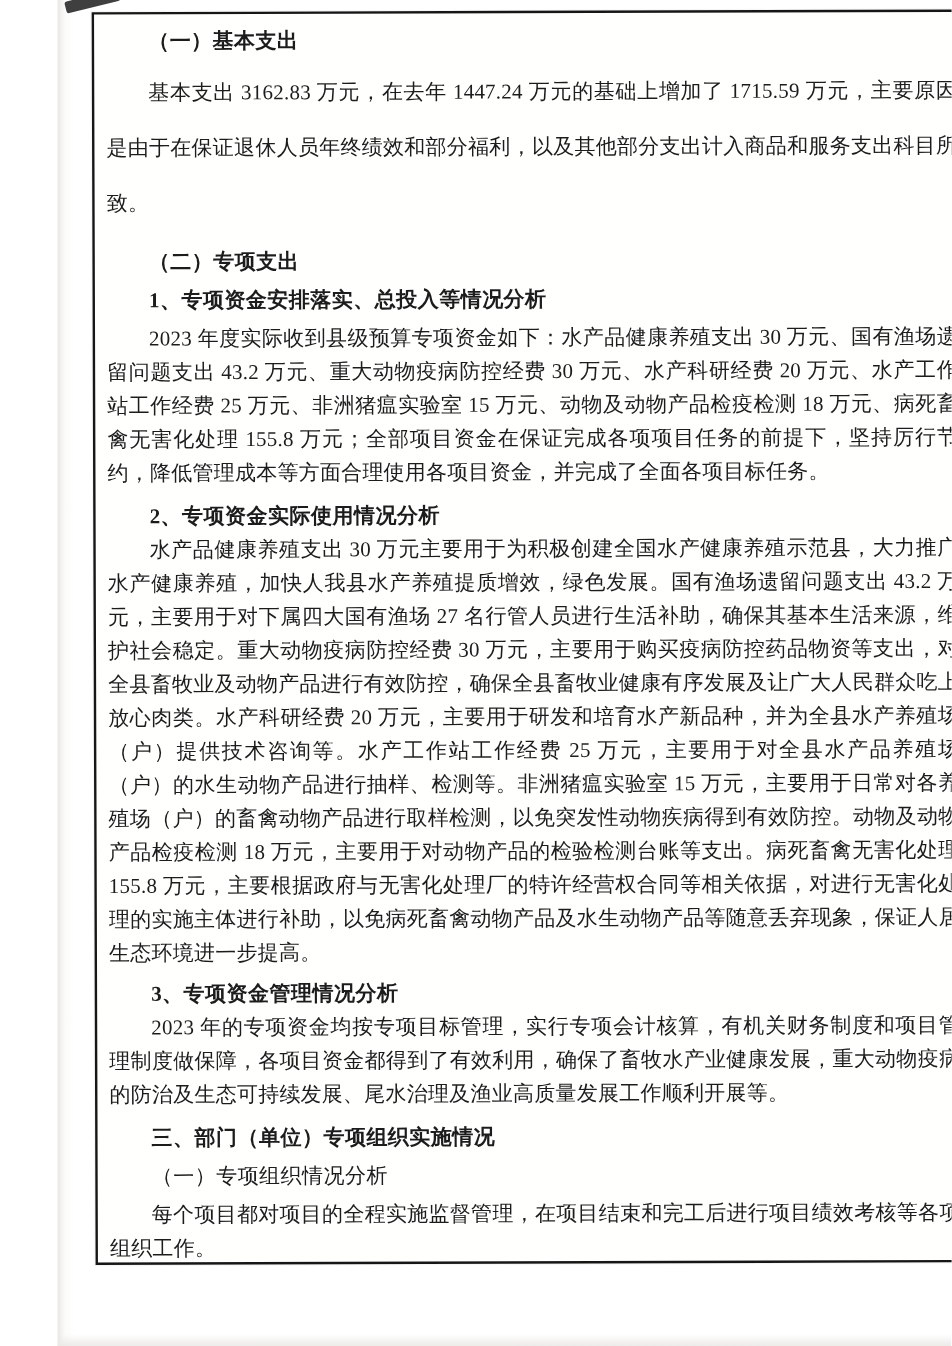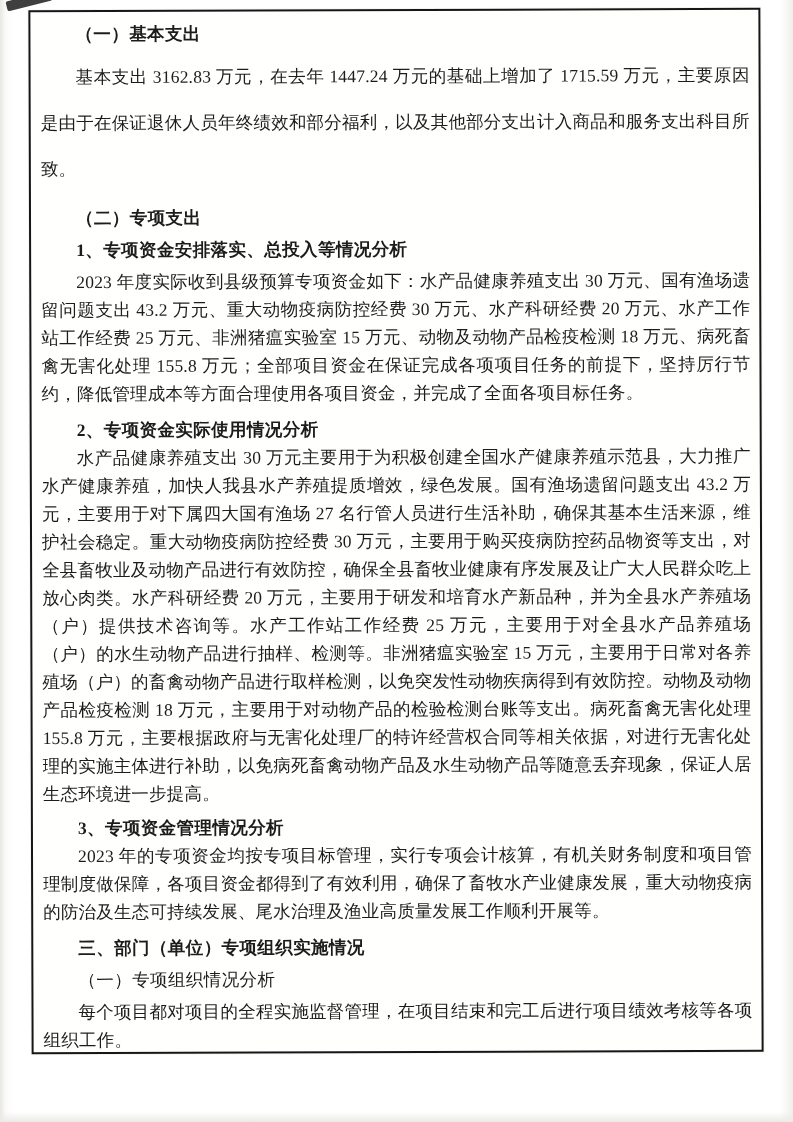--- a/index.html
+++ b/index.html
@@ -8,20 +8,21 @@
     width: 793px; height: 1122px;
     background: #ffffff;
     position: relative;
     font-family: "Liberation Serif", "DejaVu Serif", serif;
     color: #1c1c1c;
     overflow: hidden;
   }
   .page {
     position: absolute; inset: 0;
     background: linear-gradient(90deg, #e9e7e4 0px, #fbfbfa 6px, #ffffff 14px, #ffffff 780px, #f1efec 793px);
+    margin-left: 48px;
   }
   
   .corner-artifact {
     position: absolute; left: 6px; top: -4px;
     width: 46px; height: 10px;
     background: #1d1d1d;
     transform: rotate(-14deg);
     border-radius: 2px;
     opacity: .85;
   }

